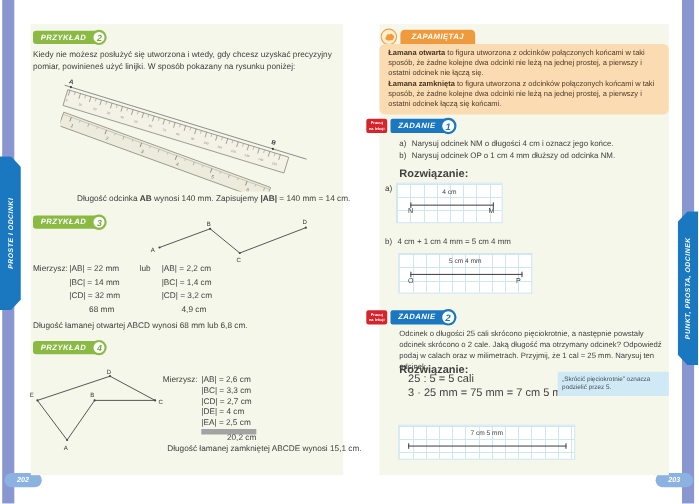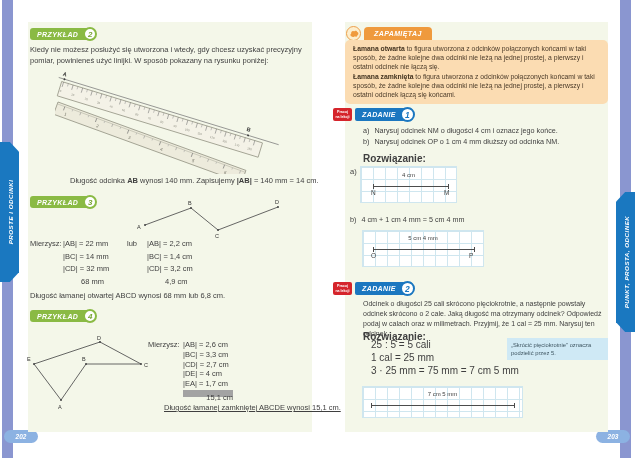--- a/index.html
+++ b/index.html
@@ -50,21 +50,21 @@
   .zap-tab { position:absolute; left:364px; top:27px; height:13px; background:#ef9a3d; border-radius:4px 4px 0 0;
       color:#fff; font:italic bold 7px "Liberation Sans",sans-serif; letter-spacing:.4px; padding:0 10px; display:flex; align-items:center; }
   .zap-box { position:absolute; left:345px; top:40px; width:263px; background:#fbdcb2; border-radius:5px;
       padding:4px 8px 5px; font-size:6.8px; line-height:1.36; color:#4a3a28; }
   .zap-box b { color:#42321f; }
 
   
   .mtab { position:absolute; display:grid; grid-template-columns:33px 64px 20px 64px; grid-auto-rows:12.6px; font-size:7.5px; }
   .mtab .lub { text-align:left; }
   .mtab .sum { padding-left:18px; }
-  .ex4-rows { position:absolute; width:50px; font-size:7.5px; line-height:9.8px; border-bottom:7px solid #a3a3a3; padding-bottom:1px; }
+  .ex4-rows { position:absolute; width:50px; font-size:7.5px; line-height:9.8px; border-bottom:5px solid #a3a3a3; padding-bottom:1px; }
   .ex4-sum { position:absolute; width:50px; font-size:7.5px; text-align:right; }
 
   
   .grid { position:absolute; background-color:#fff; border:1px solid #cfe6ef;
       background-image:repeating-linear-gradient(to right,#cfe6ef 0 1px,transparent 1px 12px),
                        repeating-linear-gradient(to bottom,#cfe6ef 0 1px,transparent 1px 12px); }
   .seg { position:absolute; height:1px; background:#4c4c4c; }
   .seg::before,.seg::after { content:""; position:absolute; width:1px; height:5px; background:#4c4c4c; top:-2px; }
   .seg::before { left:0; } .seg::after { right:0; }
   .seg-label { position:absolute; font-size:6px; width:100%; text-align:center; color:#3f3f3f; }
@@ -212,24 +212,24 @@
       <text x="2" y="27">E</text>
     </g>
   </svg>
 
   <div class="abs txt" style="left:148px; top:340px;">Mierzysz:</div>
   <div class="ex4-rows" style="left:183px; top:340px;">
     <div>|AB| = 2,6 cm</div>
     <div>|BC| = 3,3 cm</div>
     <div>|CD| = 2,7 cm</div>
     <div>|DE| = 4 cm</div>
-    <div class="ul">|EA| = 1,7 cm</div>
-  </div>
-  <div class="ex4-sum" style="left:183px; top:393px;">15,1 cm</div>
-  <div class="abs txt nowrap" style="left:164px; top:403px;text-decoration:underline;">Długość łamanej zamkniętej ABCDE wynosi 15,1 cm.</div>
+    <div class="ul">|EA| = 2,5 cm</div>
+  </div>
+  <div class="ex4-sum" style="left:183px; top:393px;">20,2 cm</div>
+  <div class="abs txt nowrap" style="left:152px; top:403px;">Długość łamanej zamkniętej ABCDE wynosi 15,1 cm.</div>
 
   <div class="zap-icon">
     <svg width="10" height="9" viewBox="0 0 10 9">
       <path d="M3 7.4C1.4 7.4.8 5.2 2.2 4.4 1.8 2.6 3.8 1.4 5 2.4 5.9 1.2 8 1.6 8.2 3.1c1.5.3 1.7 2.5.2 3.1C8.3 7.6 6.8 8.1 5.9 7.3 5.1 8.2 3.7 8.1 3 7.4Z" fill="#ef9a3d"></path>
     </svg>
   </div>
   <div class="zap-tab">ZAPAMIĘTAJ</div>
   <div class="zap-box">
     <div><b>Łamana otwarta</b><span> to figura utworzona z odcinków połączonych końcami w taki sposób, że żadne kolejne dwa odcinki nie leżą na jednej prostej, a pierwszy i ostatni odcinek nie łączą się.</span></div>
     <div><b>Łamana zamknięta</b><span> to figura utworzona z odcinków połączonych końcami w taki sposób, że żadne kolejne dwa odcinki nie leżą na jednej prostej, a pierwszy i ostatni odcinek łączą się końcami.</span></div>
@@ -277,21 +277,20 @@
     <span>na lekcji</span>
   </div>
   <div class="zbadge" style="left:355px; top:281px;">
     <span class="bar">ZADANIE</span>
     <span class="circ">2</span>
   </div>
   <div class="abs" style="left:363px; top:299px; width:247px; font-size:7px; line-height:1.45;">Odcinek o długości 25 cali skrócono pięciokrotnie, a następnie powstały odcinek skrócono o 2 cale. Jaką długość ma otrzymany odcinek? Odpowiedź podaj w calach oraz w milimetrach. Przyjmij, że 1 cal = 25 mm. Narysuj ten odcinek.</div>
   <div class="abs sol-label" style="left:363px; top:331px;">Rozwiązanie:</div>
   <div class="abs steps" style="left:371px; top:338px;">
     <div>25 : 5 = 5 cali</div>
-    <div>1 cal = 25 mm</div>
     <div>3 · 25 mm = 75 mm = 7 cm 5 mm</div>
   </div>
   <div class="note-box">„Skrócić pięciokrotnie” oznacza podzielić przez 5.</div>
 
   <div class="grid" style="left:362px; top:386px; width:161px; height:32px;">
     <div class="seg-label" style="top:4px;">7 cm 5 mm</div>
     <div class="seg" style="left:8px; top:18px; width:144px;"></div>
   </div>
 
 </div>

